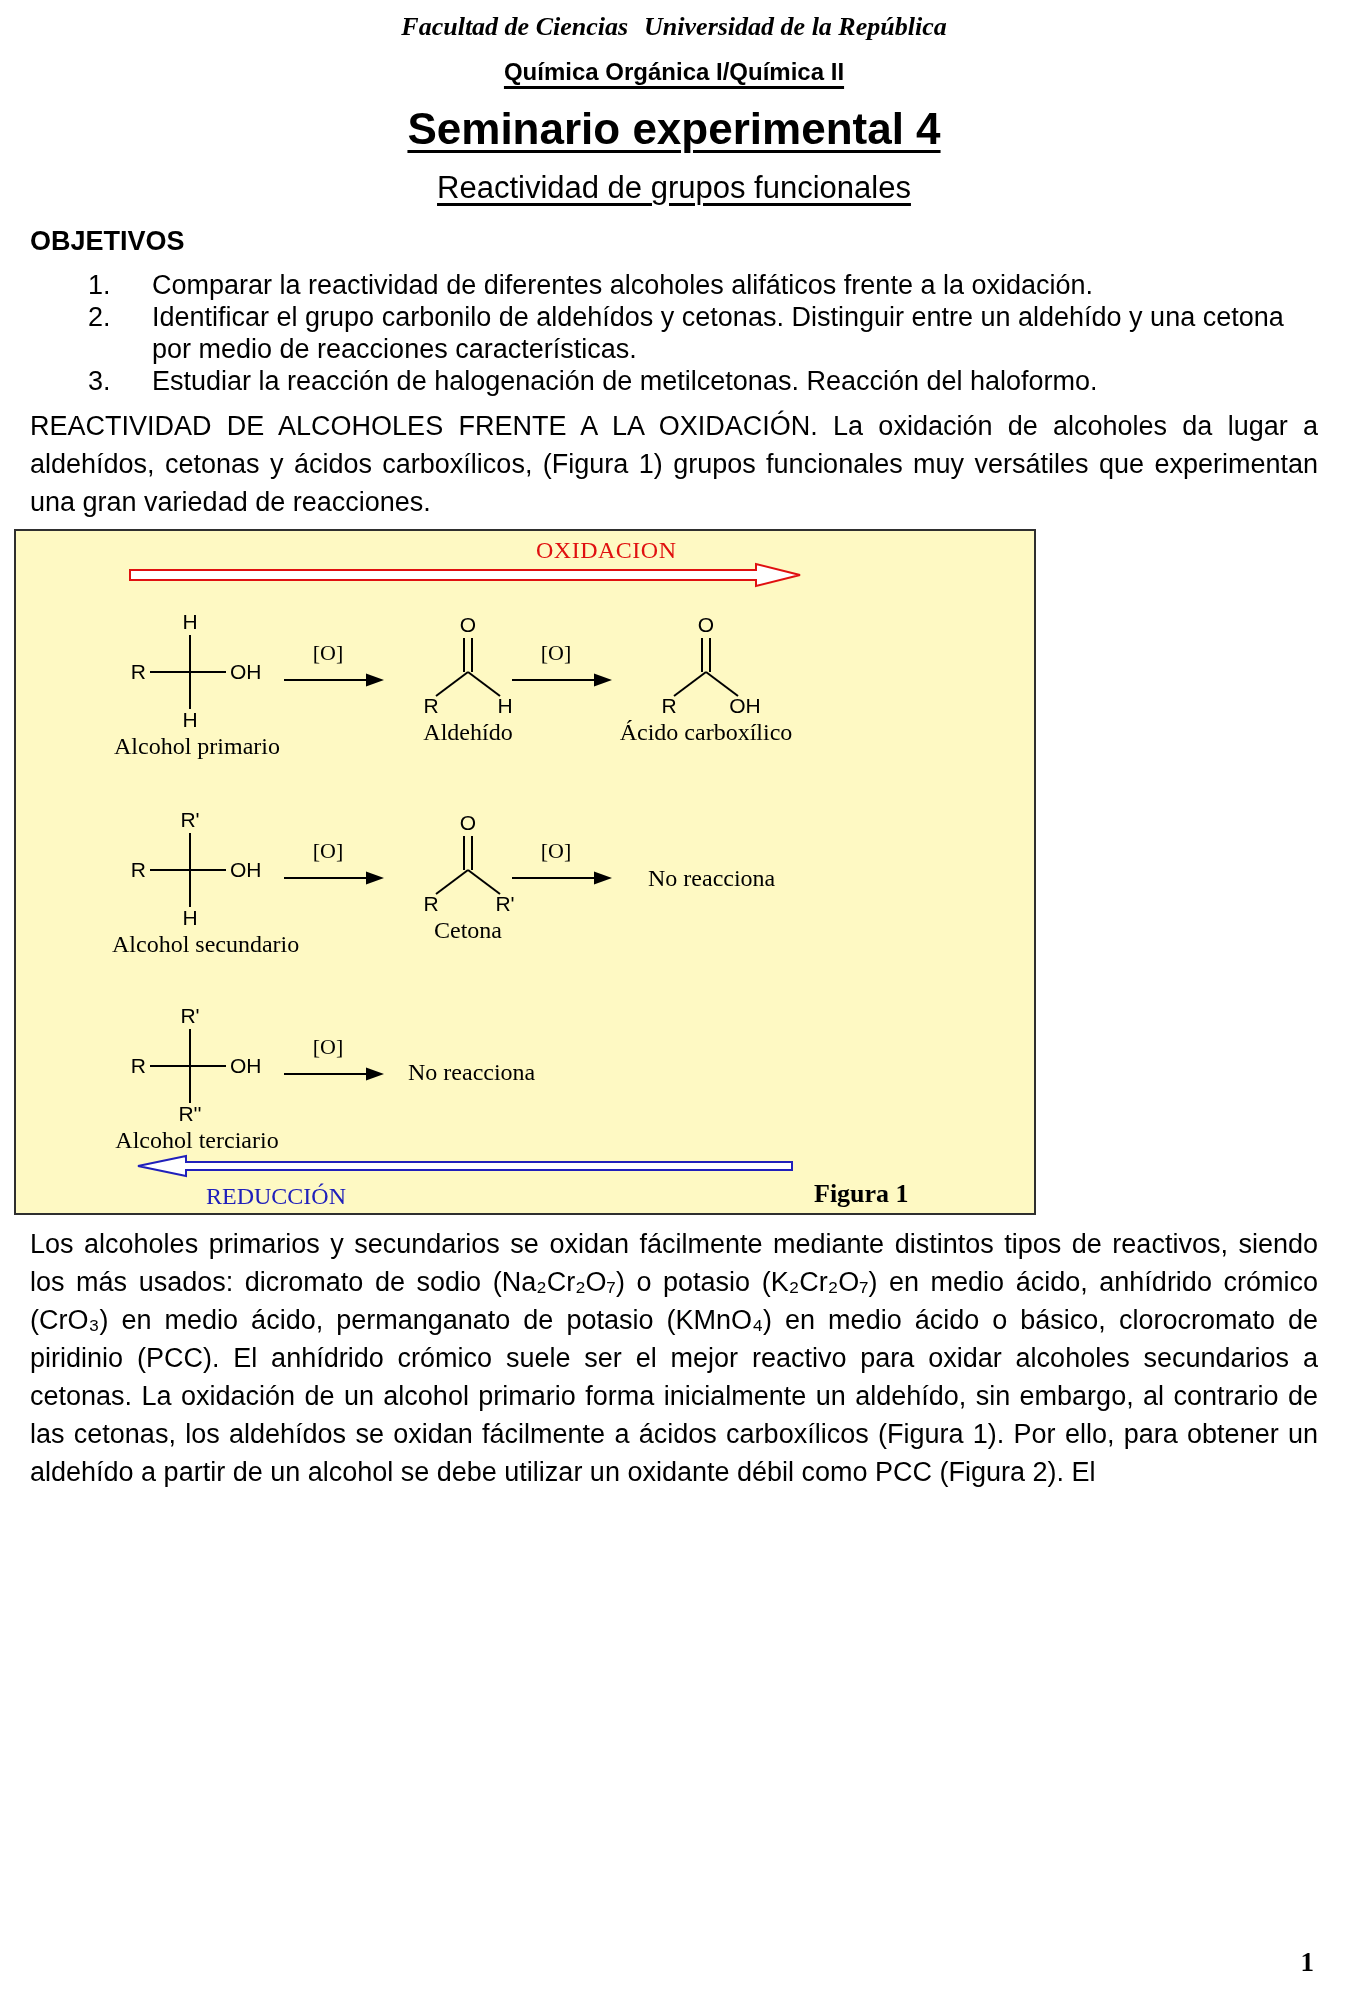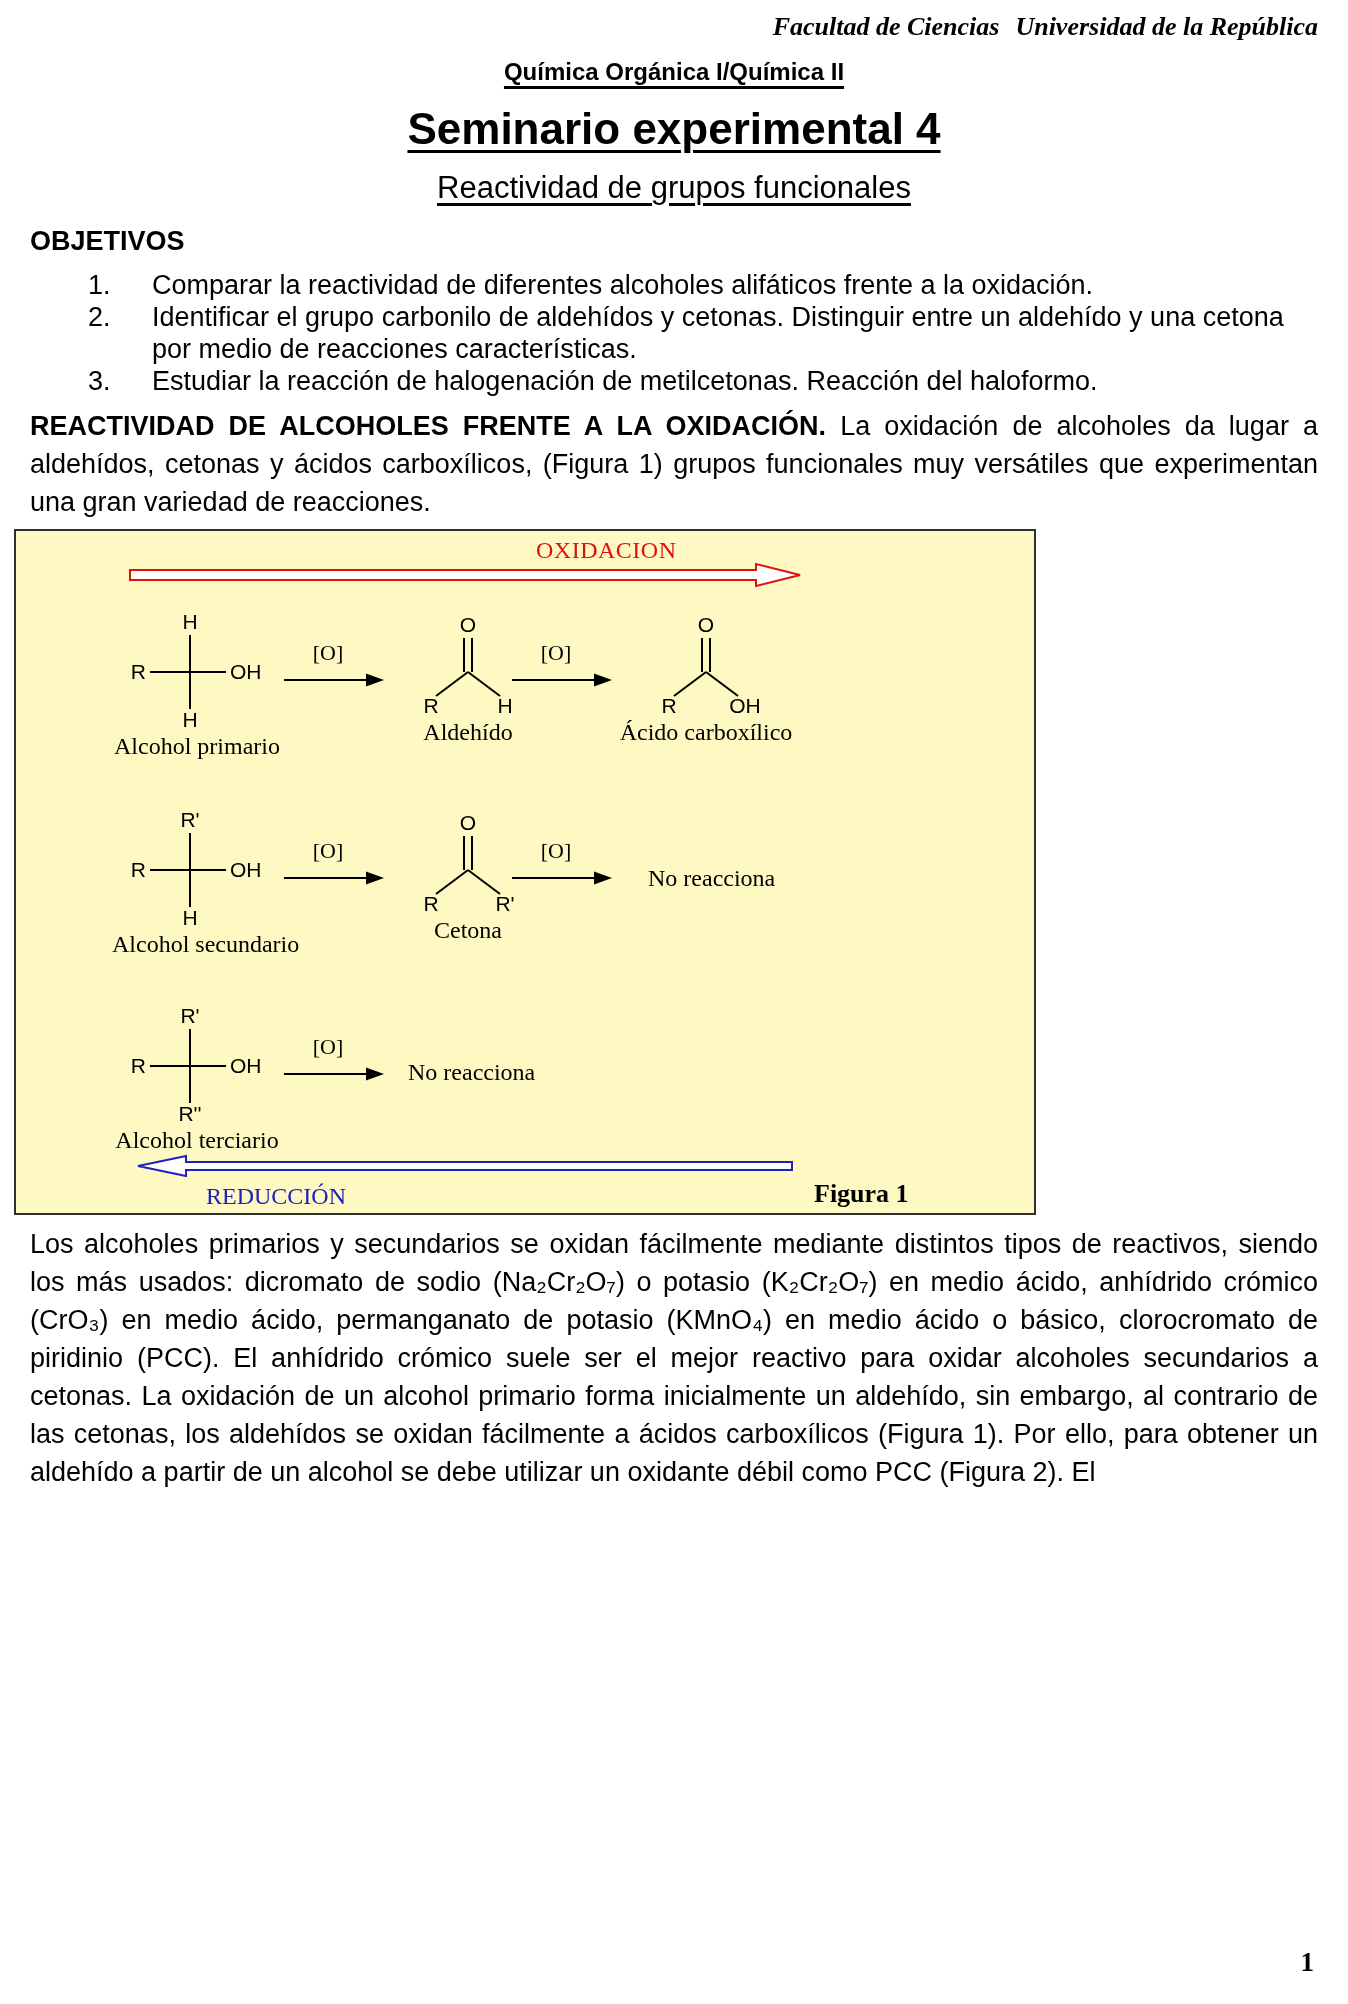--- a/index.html
+++ b/index.html
@@ -3,21 +3,21 @@
 <meta charset="utf-8">
 <style>
   * { margin:0; padding:0; box-sizing:border-box; }
   html,body { background:#ffffff; }
   .page {
     position:relative; width:1348px; height:2004px; background:#fff;
     padding:12px 30px 0 30px; overflow:hidden; color:#000;
     font-family:"Liberation Sans","DejaVu Sans",sans-serif;
   }
   .header-row {
-    display:flex; justify-content:flex-end; align-items:flex-start;
+    display:flex; justify-content:center; align-items:flex-start;
     font-family:"Liberation Serif","DejaVu Serif",serif;
     font-weight:bold; font-style:italic; font-size:26px;gap:16px;
   }
   .title-main {
     text-align:center; font-size:24px; font-weight:bold;
     text-decoration:underline; text-decoration-thickness:3px; text-underline-offset:6px;
     margin-top:16px;
   }
   .title-sub {
     text-align:center; font-size:44px; font-weight:bold;
@@ -28,21 +28,21 @@
     text-align:center; font-size:31px; font-weight:normal;
     text-decoration:underline; text-decoration-thickness:3px; text-underline-offset:5px;
     margin-top:16px;
   }
   .section-heading { font-size:27px; font-weight:bold; margin-top:20px; }
   .obj-list { margin-top:12px; padding-left:58px; padding-right:6px; font-size:27px; line-height:32px; }
   .obj-item { display:flex; }
   .obj-num { width:40px; flex:0 0 40px; }
   .obj-text { flex:1;margin-left:24px; }
   .body-par { margin-top:10px; font-size:27px; line-height:38px; text-align:justify; }
-  .bold { font-weight:bold; }
+  .bold { font-weight:normal; }
 
   .figure-box {
     position:relative; margin-left:-16px; margin-top:8px;
     width:1022px; height:686px; border:2px solid #2f2f2f; background:#fef9c3;
   }
   .abs { position:absolute; }
   .fig-serif { font-family:"Liberation Serif","DejaVu Serif",serif; font-size:24px; white-space:nowrap; }
   .ox-label { color:#e01010; letter-spacing:0.5px; }
   .red-label { color:#2020bb; }
   .struct { position:absolute; text-align:center; }

